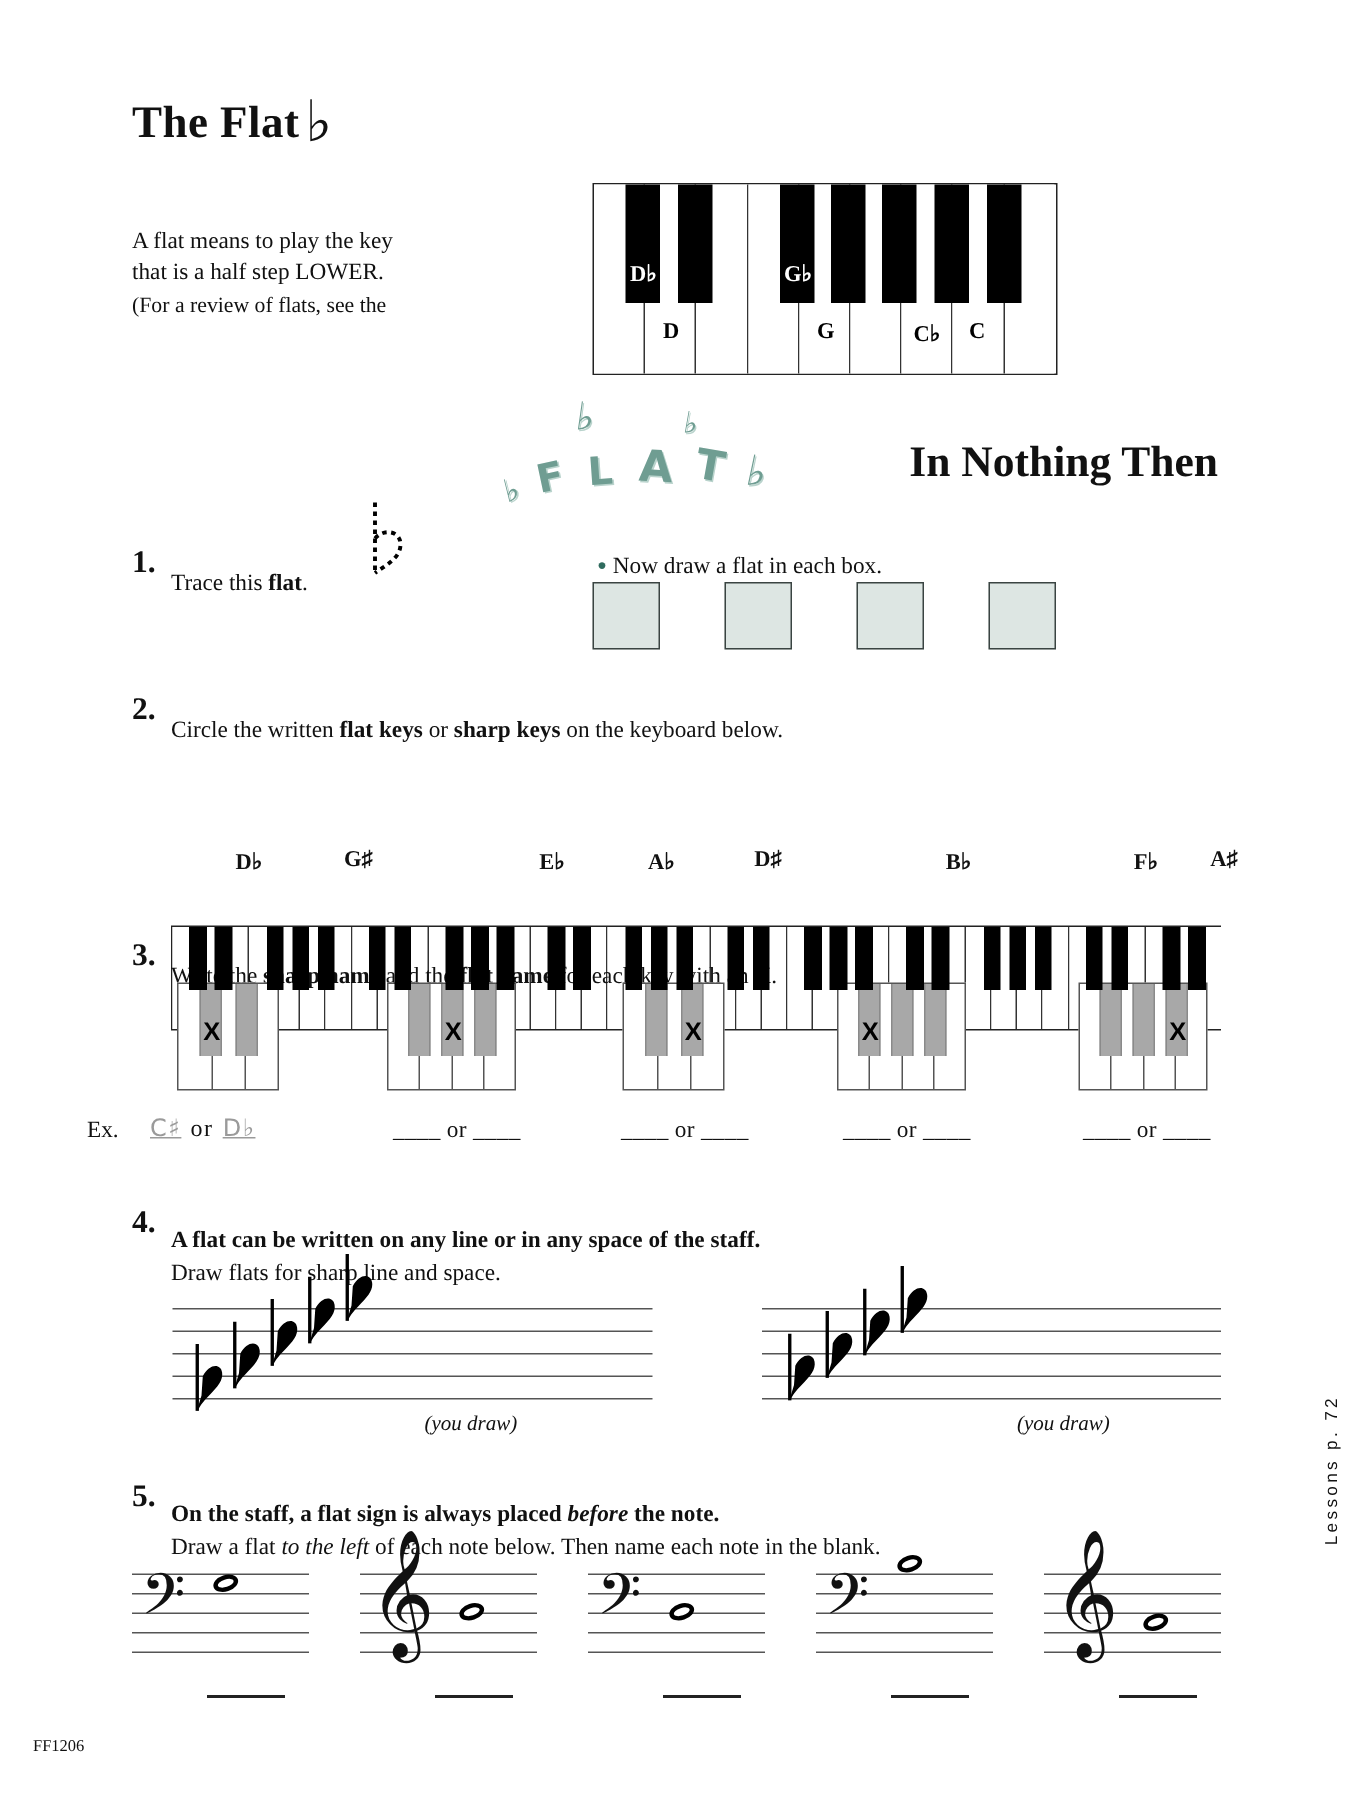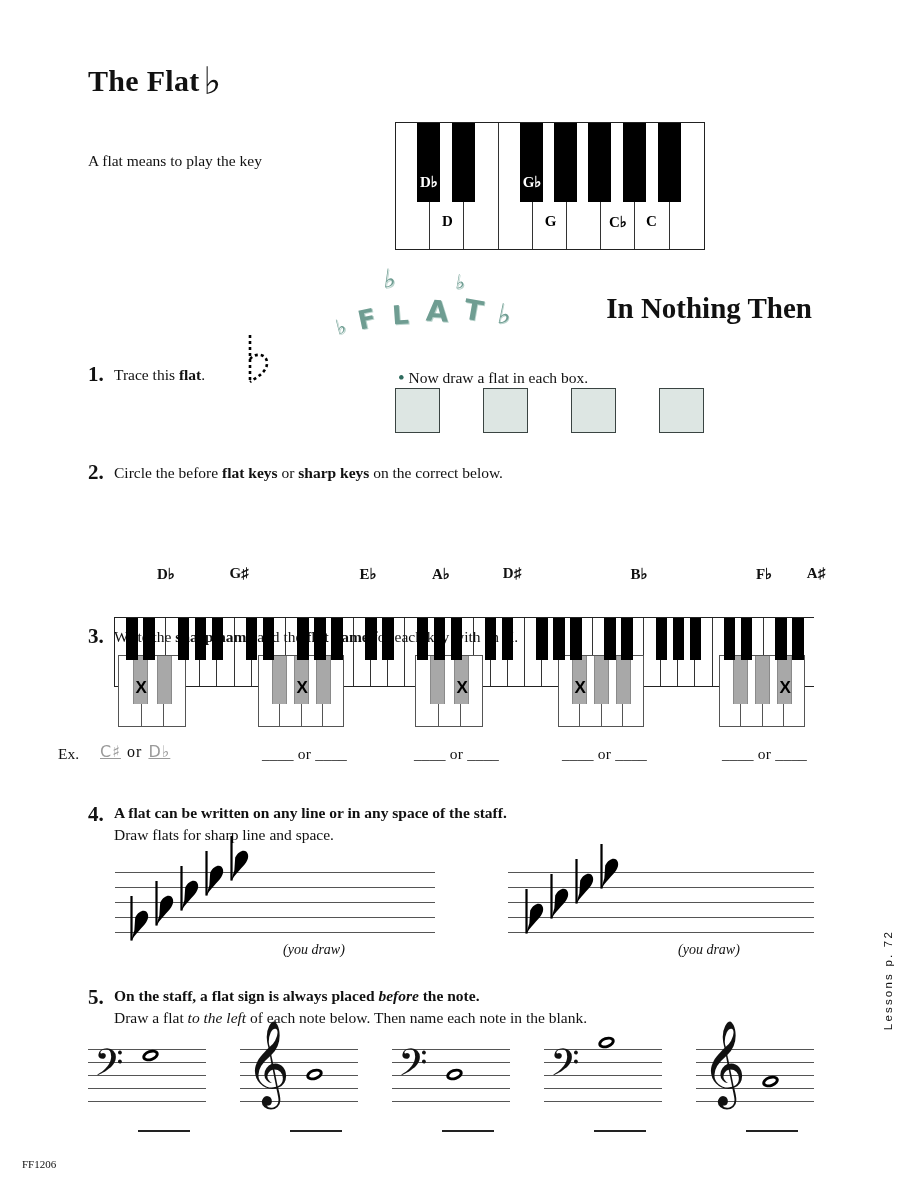--- a/index.html
+++ b/index.html
@@ -43,21 +43,21 @@
   }
   #flatword { left:330px; top:268px; width:230px; height:75px; }
   #flatword span {
     position:absolute; color:#6f9d92;
     font-family:"DejaVu Sans", sans-serif; font-weight:bold;
     text-shadow:1px 1px 0 #b9d3cc;
   }
 
   
   .exnum { position:absolute; font-size:21px; font-weight:bold; font-family:"Liberation Serif",serif; }
-  .extext { position:absolute; font-size:15.5px; }
+  .extext { position:absolute; font-size:15.5px;margin-top:14px; }
   .extext b { font-weight:bold; }
   .extext i { font-style:italic; }
 
   
   #trace-flat { left:244px; top:332px; }
   #bullet-note { left:398px; top:366px; font-size:15.5px; }
   #bullet-note .dot { color:#2f6b5e; font-size:19px; position:relative; top:1px; }
   .drawbox {
     position:absolute; top:388px; width:45px; height:45px;
     background:#dde6e3; border:1.8px solid #3a4442;
@@ -101,20 +101,22 @@
 </style>
 </head>
 <body>
 
 <div class="abs" id="page-title">
   <span>The Flat</span><span class="flatglyph">♭</span>
 </div>
 
 <div class="abs" id="intro">
   <div>A flat means to play the key</div>
+  <div>that is a half step LOWER.</div>
+  <div class="p2">(For a review of flats, see the</div>
 </div>
 
 <div class="kbd abs" id="top-keyboard" style="left:395px; top:122px; width:310px; height:128px;">
 
   <div class="wk" style="left:0px;   width:34.2px;"></div>
   <div class="wk" style="left:34.2px; width:34.2px;"></div>
   <div class="wk" style="left:68.4px; width:34.2px;"></div>
   <div class="wk" style="left:102.6px;width:34.2px;"></div>
   <div class="wk" style="left:136.8px;width:34.2px;"></div>
   <div class="wk" style="left:171px;  width:34.2px;"></div>
@@ -176,21 +178,21 @@
   <span class="dot">•</span>
   <span>Now draw a flat in each box.</span>
 </div>
 <div class="drawbox" style="left:395px;"></div>
 <div class="drawbox" style="left:483px;"></div>
 <div class="drawbox" style="left:571px;"></div>
 <div class="drawbox" style="left:659px;"></div>
 
 <div class="exnum" style="left:88px; top:460px;">2.</div>
 <div class="extext" style="left:114px; top:464px;">
-  <span>Circle the before </span><b>flat keys</b><span> or </span><b>sharp keys</b><span> on the correct below.</span>
+  <span>Circle the written </span><b>flat keys</b><span> or </span><b>sharp keys</b><span> on the keyboard below.</span>
 </div>
 
 <div class="kbd abs" id="big-keyboard" style="left:114px; top:489px; width:700px; height:70px;">
 
   <div id="bigwhites">
       <div class="wk" style="left: 0px; width: 17.0732px;"></div>
       <div class="wk" style="left: 17.0732px; width: 17.0732px;"></div>
       <div class="wk" style="left: 34.1463px; width: 17.0732px;"></div>
       <div class="wk" style="left: 51.2195px; width: 17.0732px;"></div>
       <div class="wk" style="left: 68.2927px; width: 17.0732px;"></div>

